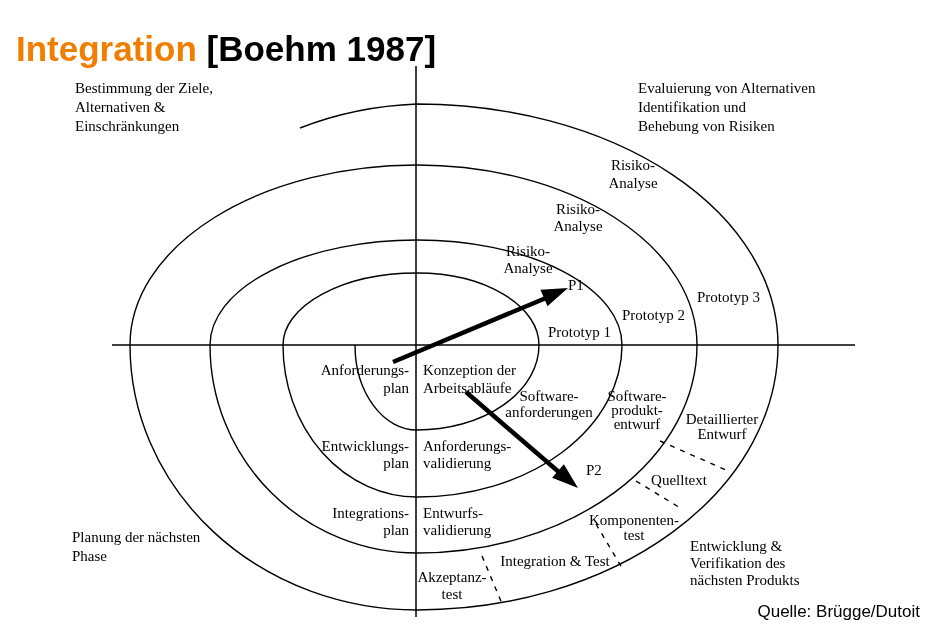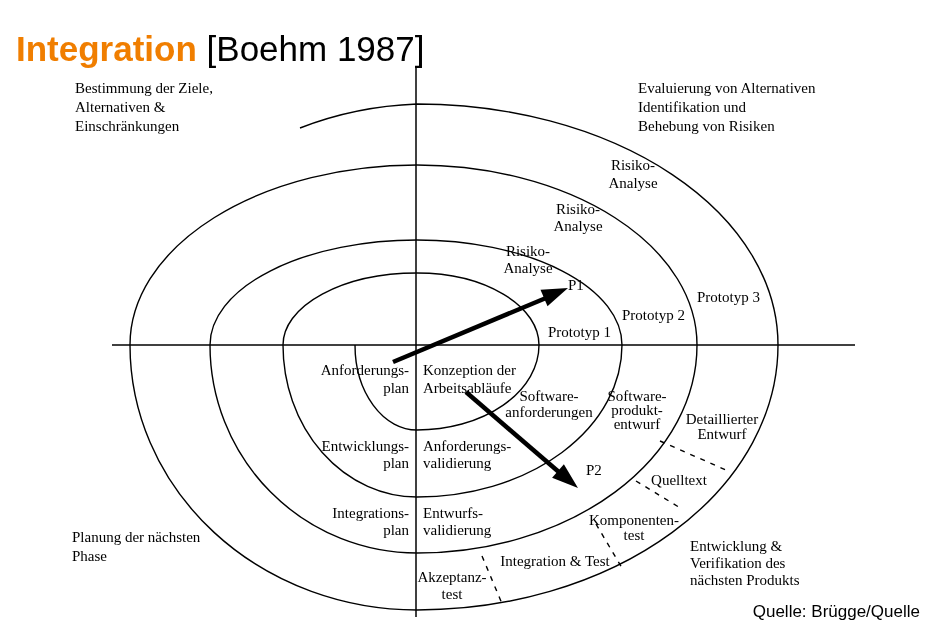--- a/index.html
+++ b/index.html
@@ -1,21 +1,21 @@
 <!DOCTYPE html>
 <html><head>
 <meta charset="utf-8">
 <style>
   html,body{margin:0;padding:0;background:#ffffff;}
   body{width:940px;height:628px;position:relative;overflow:hidden;
        font-family:"Liberation Sans",sans-serif;}
   .slide-title{position:absolute;left:16px;top:6px;font-size:35px;
        letter-spacing:0;white-space:nowrap;}
   .slide-title .accent{color:#F07E00;font-weight:bold;}
-  .slide-title .citation{color:#000000;font-weight:normal;text-align:right;}
+  .slide-title .citation{color:#000000;font-weight:bold;text-align:right;}
   .source-line{position:absolute;right:20px;bottom:6px;font-size:17px;color:#000;}
   svg{position:absolute;left:0;top:0;}
   svg text{font-family:"Liberation Serif",serif;font-size:15px;fill:#000;}
   .curve{fill:none;stroke:#000;stroke-width:1.4;}
   .axis{stroke:#000;stroke-width:1.5;}
   .divider{stroke:#000;stroke-width:1.4;stroke-dasharray:5 6;fill:none;}
   .arrow-shaft{stroke:#000;stroke-width:4.5;}
   .arrow-head{fill:#000;stroke:none;}
 </style>
 </head>
@@ -141,13 +141,13 @@
     <text x="634" y="525">Komponenten-</text>
     <text x="634" y="540">test</text>
   </g>
   <text x="555" y="566" text-anchor="middle">Integration &amp; Test</text>
   <g text-anchor="middle">
     <text x="452" y="582">Akzeptanz-</text>
     <text x="452" y="599">test</text>
   </g>
 </svg>
 
-<div class="source-line">Quelle: Brügge/Quelle</div>
+<div class="source-line">Quelle: Brügge/Dutoit</div>
 
 </body></html>

